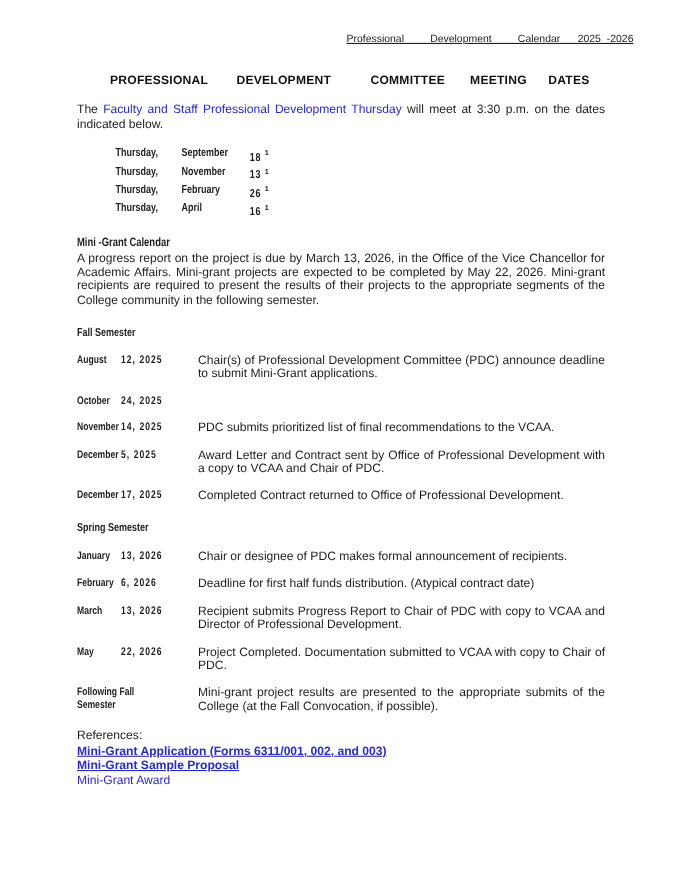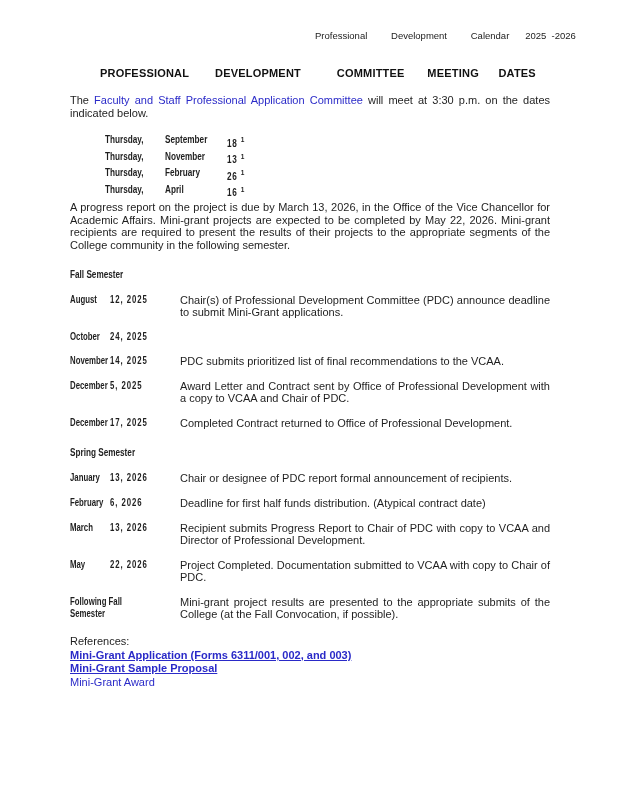--- a/index.html
+++ b/index.html
@@ -5,21 +5,21 @@
   html,body{margin:0;padding:0;background:#ffffff;}
   body{
     width:618px;height:800px;overflow:hidden;
     font-family:"Liberation Sans","DejaVu Sans",sans-serif;
     color:#1e1e1e;
   }
   .page{position:relative;width:618px;height:800px;background:#fff;box-sizing:border-box;
         padding:30px 68px 0 70px;}
   .pre{white-space:pre;}
   
-  .doc-header{margin-left:245px;font-size:9.5px;color:#222;}
+  .doc-header{margin-left:245px;font-size:9.5px;color:#222;text-decoration:underline;}
   
   .doc-title{margin:26px 0 0 30px;font-size:11px;font-weight:bold;letter-spacing:.2px;color:#111;}
   
   .intro{margin:15px 0 0 0;font-size:11px;line-height:13px;text-align:justify;}
   .committee-link{color:#2a2ac8;text-decoration:none;cursor:pointer;}
   
   .cond{display:inline-block;transform:scaleX(0.78);transform-origin:0 50%;
         white-space:nowrap;font-weight:bold;}
   
   .meeting-list{margin:13px 0 0 35px;}
@@ -49,21 +49,21 @@
 </style>
 </head>
 <body>
 
 <div class="page">
 
   <div class="doc-header pre">Professional         Development         Calendar      2025  -2026</div>
 
   <h1 class="doc-title pre">PROFESSIONAL        DEVELOPMENT           COMMITTEE       MEETING      DATES</h1>
 
-  <p class="intro"><span>The </span><a class="committee-link">Faculty and Staff Professional Application Committee</a><span> will meet at 3:30 p.m. on the dates indicated below.</span></p>
+  <p class="intro"><span>The </span><a class="committee-link">Faculty and Staff Professional Development Thursday</a><span> will meet at 3:30 p.m. on the dates indicated below.</span></p>
 
   <div class="meeting-list">
 
       <div class="meeting-line">
         <span><span class="cond">Thursday,</span></span>
         <span><span class="cond">September</span></span>
         <span class="meeting-date-cell"><span class="cond">18</span><sup>1</sup></span>
       </div>
 
       <div class="meeting-line">
@@ -78,20 +78,21 @@
         <span class="meeting-date-cell"><span class="cond">26</span><sup>1</sup></span>
       </div>
 
       <div class="meeting-line">
         <span><span class="cond">Thursday,</span></span>
         <span><span class="cond">April</span></span>
         <span class="meeting-date-cell"><span class="cond">16</span><sup>1</sup></span>
       </div>
     </div>
 
+  <div class="mg-heading pre"><span class="cond">Mini   -Grant      Calendar</span></div>
 
   <p class="mg-para">A progress report on the project is due by March 13, 2026, in the Office of the Vice Chancellor for Academic Affairs. Mini-grant projects are expected to be completed by May 22, 2026. Mini-grant recipients are required to present the results of their projects to the appropriate segments of the College community in the following semester.</p>
 
   <div class="sem-heading pre"><span class="cond">Fall         Semester</span></div>
 
   <div>
 
       <div class="cal-row">
         <div class="cal-month"><span class="cond">August</span></div>
         <div class="cal-date"><span class="cond">12, 2025</span></div>
@@ -122,21 +123,21 @@
       </div>
     </div>
 
   <div class="sem-heading pre"><span class="cond">Spring        Semester</span></div>
 
   <div>
 
       <div class="cal-row">
         <div class="cal-month"><span class="cond">January</span></div>
         <div class="cal-date"><span class="cond">13, 2026</span></div>
-        <div class="cal-desc">Chair or designee of PDC report formal announcement of recipients.</div>
+        <div class="cal-desc">Chair or designee of PDC makes formal announcement of recipients.</div>
       </div>
 
       <div class="cal-row">
         <div class="cal-month"><span class="cond">February</span></div>
         <div class="cal-date"><span class="cond">6, 2026</span></div>
         <div class="cal-desc">Deadline for first half funds distribution. (Atypical contract date)</div>
       </div>
 
       <div class="cal-row">
         <div class="cal-month"><span class="cond">March</span></div>

